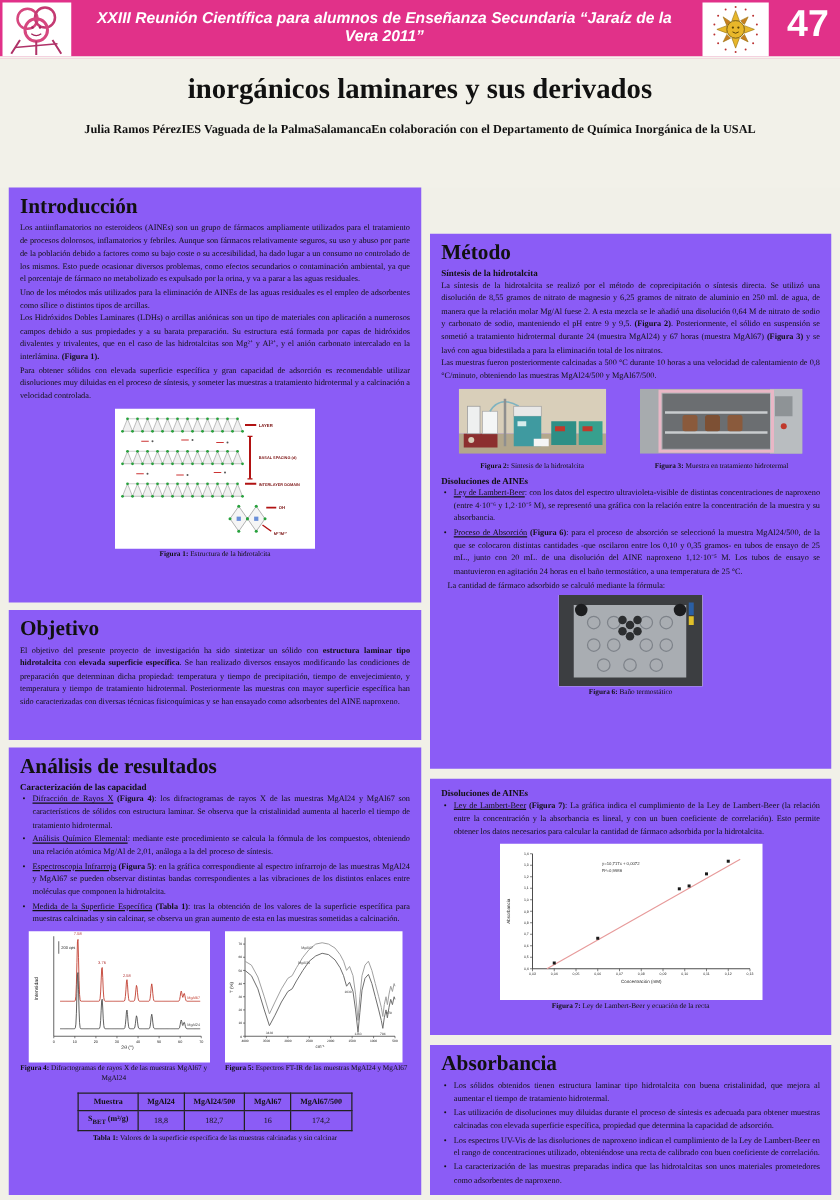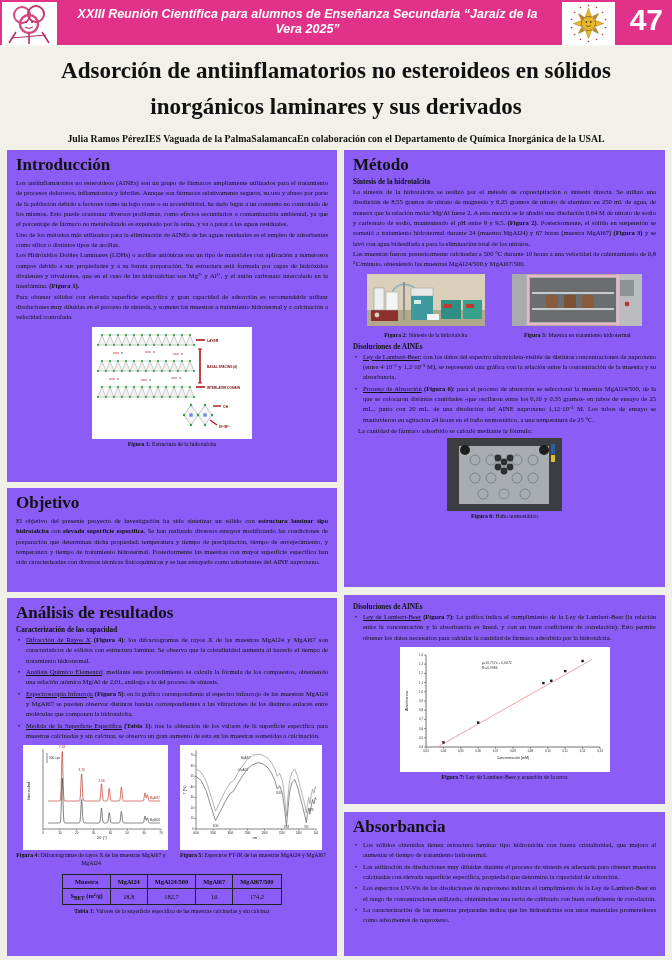--- a/index.html
+++ b/index.html
@@ -16,21 +16,21 @@
       font-weight:bold;font-size:30px;margin-left:17px;}
   
   .titleblock{position:absolute;top:47px;left:0;right:0;height:103px;background:#f2f1e9;}
   .main-title{text-align:center;font-weight:bold;font-size:23px;line-height:1.55;margin:6px 10px 0;}
   .authors{display:flex;justify-content:center;align-items:baseline;padding:0 16px;margin-top:9px;
       font-weight:bold;font-size:9.8px;}
   
   .cols{position:absolute;top:150px;left:7px;right:7px;bottom:4px;display:flex;gap:7px;}
   .col{display:flex;flex-direction:column;}
   .col-left{width:330px;gap:6px;}
-  .col-right{flex:1;gap:8px;}
+  .col-right{flex:1;gap:8px;margin-top:37px;}
   .panel{background:#8b5cf6;padding:5px 9px;box-sizing:border-box;}
   h2{font-size:17px;margin:0 0 3px;font-weight:bold;}
   .sub{font-size:7.2px;font-weight:bold;margin:3px 0 1px;}
   .body{font-size:6.6px;line-height:1.57;text-align:justify;}
   .body p{margin:0;}
   .bullet{position:relative;padding-left:10px;margin-bottom:1px;}
   .bullet:before{content:"\2022";position:absolute;left:2px;}
   .u{text-decoration:underline;}
   .b{font-weight:bold;}
   .figbox{background:#fff;margin:4px auto 0;display:block;}
@@ -57,21 +57,21 @@
         <circle cx="20" cy="13" r="8" fill="none" stroke="#d6477f" stroke-width="2"></circle>
         <circle cx="34" cy="12" r="8" fill="none" stroke="#c43a72" stroke-width="2"></circle>
         <circle cx="27" cy="22" r="9" fill="none" stroke="#d6477f" stroke-width="2.4"></circle>
         <circle cx="24" cy="20" r="1" fill="#a3255c"></circle>
           <circle cx="30" cy="20" r="1" fill="#a3255c"></circle>
         <path d="M23 25 q4 3 8 0" fill="none" stroke="#a3255c" stroke-width="1"></path>
         <path d="M14 30 L7 41 M27 31 L27 42 M40 30 L47 41" stroke="#b03268" stroke-width="1.6" fill="none"></path>
         <path d="M10 36 L44 33" stroke="#b03268" stroke-width="1.2"></path>
       </svg>
     </div>
-    <div class="conf-title">XXIII Reunión Científica para alumnos de Enseñanza Secundaria “Jaraíz de la Vera 2025”</div>
+    <div class="conf-title">XXIII Reunión Científica para alumnos de Enseñanza Secundaria “Jaraíz de la Vera 2011”</div>
     <div class="logo-box logo-sun">
       <svg viewBox="0 0 53 43" width="53" height="43">
         <g transform="translate(26.5,21.5)">
           <g fill="#e8b72a" stroke="#9a7410" stroke-width="0.5">
             <path d="M0,-15 L3,-7 L-3,-7 Z"></path>
               <path d="M0,15 L3,7 L-3,7 Z"></path>
             <path d="M-15,0 L-7,3 L-7,-3 Z"></path>
               <path d="M15,0 L7,3 L7,-3 Z"></path>
             <path d="M-10,-10 L-4,-6 L-7,-3 Z" fill="#c87f1f"></path>
               <path d="M10,-10 L7,-4 L4,-7 Z" fill="#c87f1f"></path>
@@ -99,21 +99,20 @@
               <circle cx="-8" cy="-16" r="0.8"></circle>
           </g>
         </g>
       </svg>
     </div>
     <div class="poster-num">47</div>
   </div>
 
   <div class="titleblock">
     <div class="main-title">
-      <div>Adsorción de antiinflamatorios no esteroideos en sólidos</div>
       <div>inorgánicos laminares y sus derivados</div>
     </div>
     <div class="authors">
       <span>Julia Ramos Pérez</span>
       <span>IES Vaguada de la Palma</span>
       <span>Salamanca</span>
       <span>En colaboración con el Departamento de Química Inorgánica de la USAL</span>
     </div>
   </div>
 

